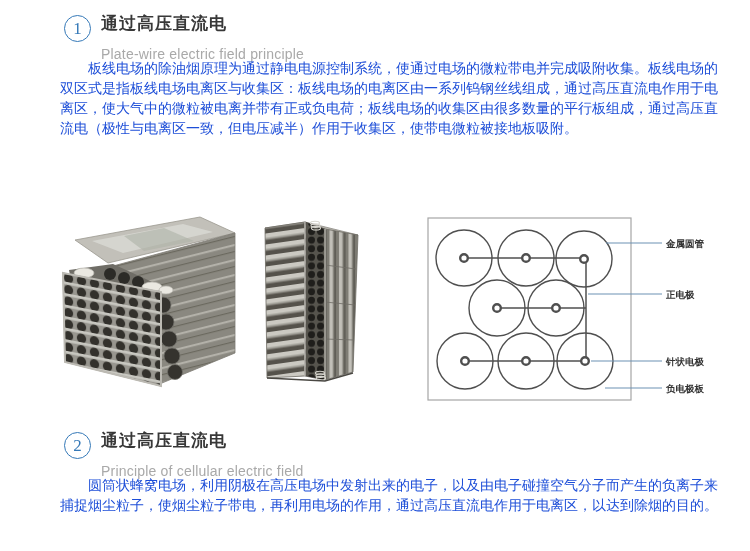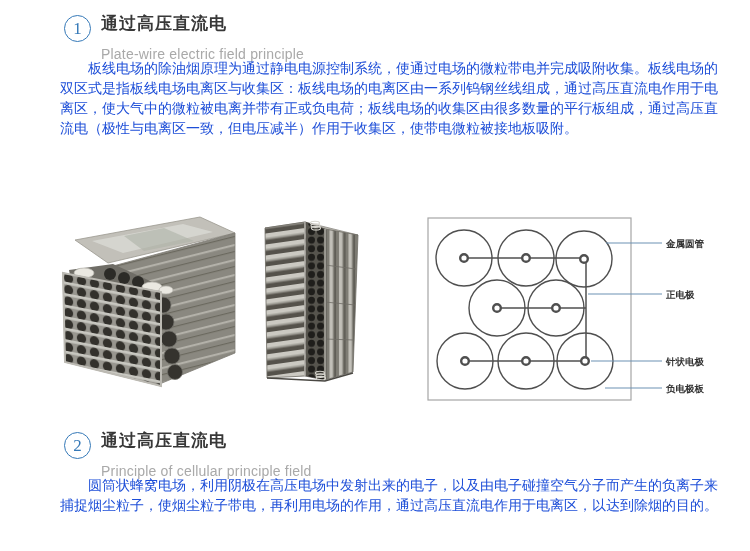--- a/index.html
+++ b/index.html
@@ -191,19 +191,19 @@
       <text class="diagram-label" x="250" y="82.5">正电极</text>
       <text class="diagram-label" x="250" y="149.5">针状电极</text>
       <text class="diagram-label" x="250" y="176.5">负电极板</text>
     </svg>
   </div>
 
   <header class="section-header" style="top:430px">
     <span class="badge">2</span>
     <div class="titles">
       <h2 class="section-title">通过高压直流电</h2>
-      <div class="section-subtitle">Principle of cellular principle field</div>
+      <div class="section-subtitle">Principle of cellular electric field</div>
     </div>
   </header>
 
   <p class="body-par" id="par-2">圆筒状蜂窝电场，利用阴极在高压电场中发射出来的电子，以及由电子碰撞空气分子而产生的负离子来捕捉烟尘粒子，使烟尘粒子带电，再利用电场的作用，通过高压直流电作用于电离区，以达到除烟的目的。</p>
 
 </div>
 
 </body></html>

